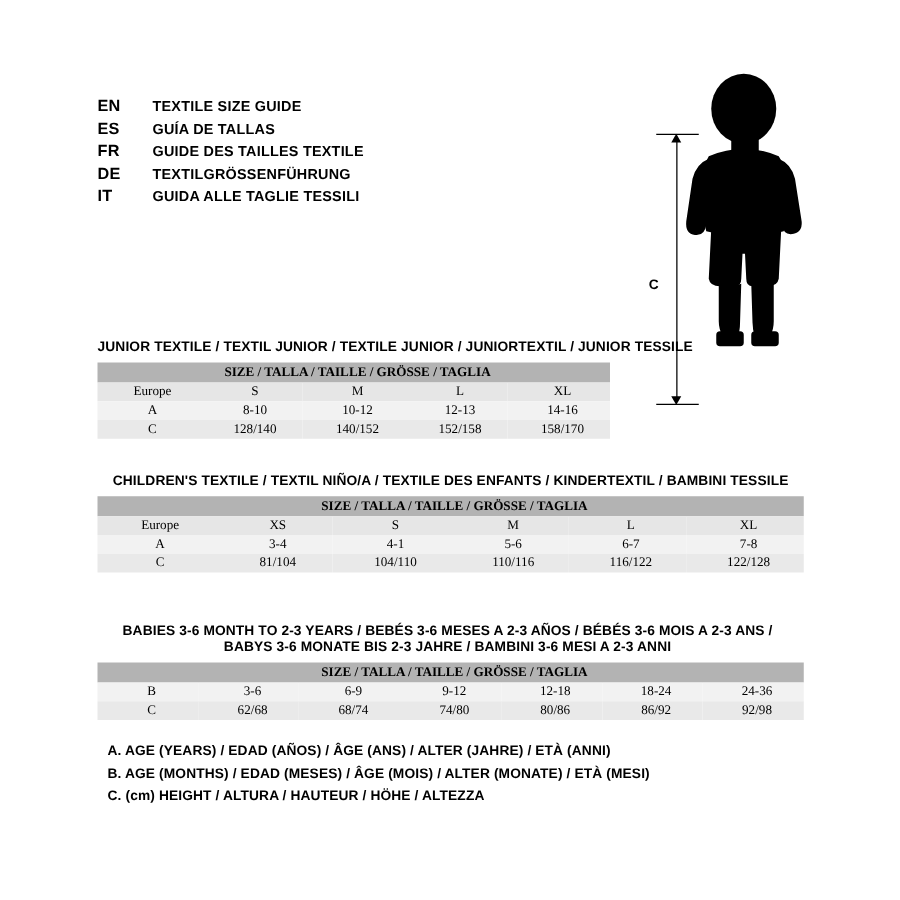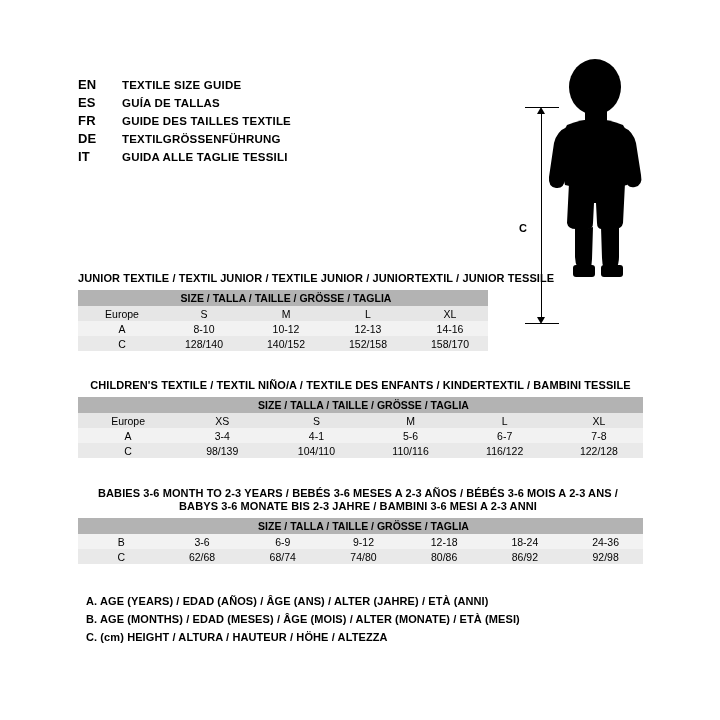--- a/index.html
+++ b/index.html
@@ -107,20 +107,21 @@
   }
   table.size {
     border-collapse: collapse;
     table-layout: fixed;
   }
   table.size td {
     font-size: 10.5px;
     padding: 0;
     height: 15px;
     vertical-align: middle;
+    font-family: Liberation Serif, serif;
   }
   tr.hdr td {
     background: #b3b3b3;
     font-weight: bold;
     font-size: 10.5px;
     padding-left: 6px;
     height: 16px;
   }
   tr.sub td {
     background: #e6e6e6;
@@ -258,31 +259,31 @@
       <tr class="row">
         <td>A</td>
         <td>3-4</td>
         <td>4-1</td>
         <td>5-6</td>
         <td>6-7</td>
         <td>7-8</td>
       </tr>
       <tr class="row alt">
         <td>C</td>
-        <td>98/139</td>
+        <td>81/104</td>
         <td>104/110</td>
         <td>110/116</td>
         <td>116/122</td>
         <td>122/128</td>
       </tr>
     </tbody>
       </table>
   </div>
 
-  <div class="section" style="top:487px;">
+  <div class="section" style="top:499px;">
     <div class="sec-title" style="width:560px;">BABIES 3-6 MONTH TO 2-3 YEARS / BEBÉS 3-6 MESES A 2-3 AÑOS / BÉBÉS 3-6 MOIS A 2-3 ANS / BABYS 3-6 MONATE BIS 2-3 JAHRE / BAMBINI 3-6 MESI A 2-3 ANNI</div>
     <table class="size" style="width:565px;">
       <tbody>
           <tr class="hdr">
         <td colspan="7">SIZE / TALLA / TAILLE / GRÖSSE / TAGLIA</td>
       </tr>
       <tr class="row">
         <td style="width:90px;">B</td>
         <td style="width:80px;">3-6</td>
         <td style="width:80px;">6-9</td>

